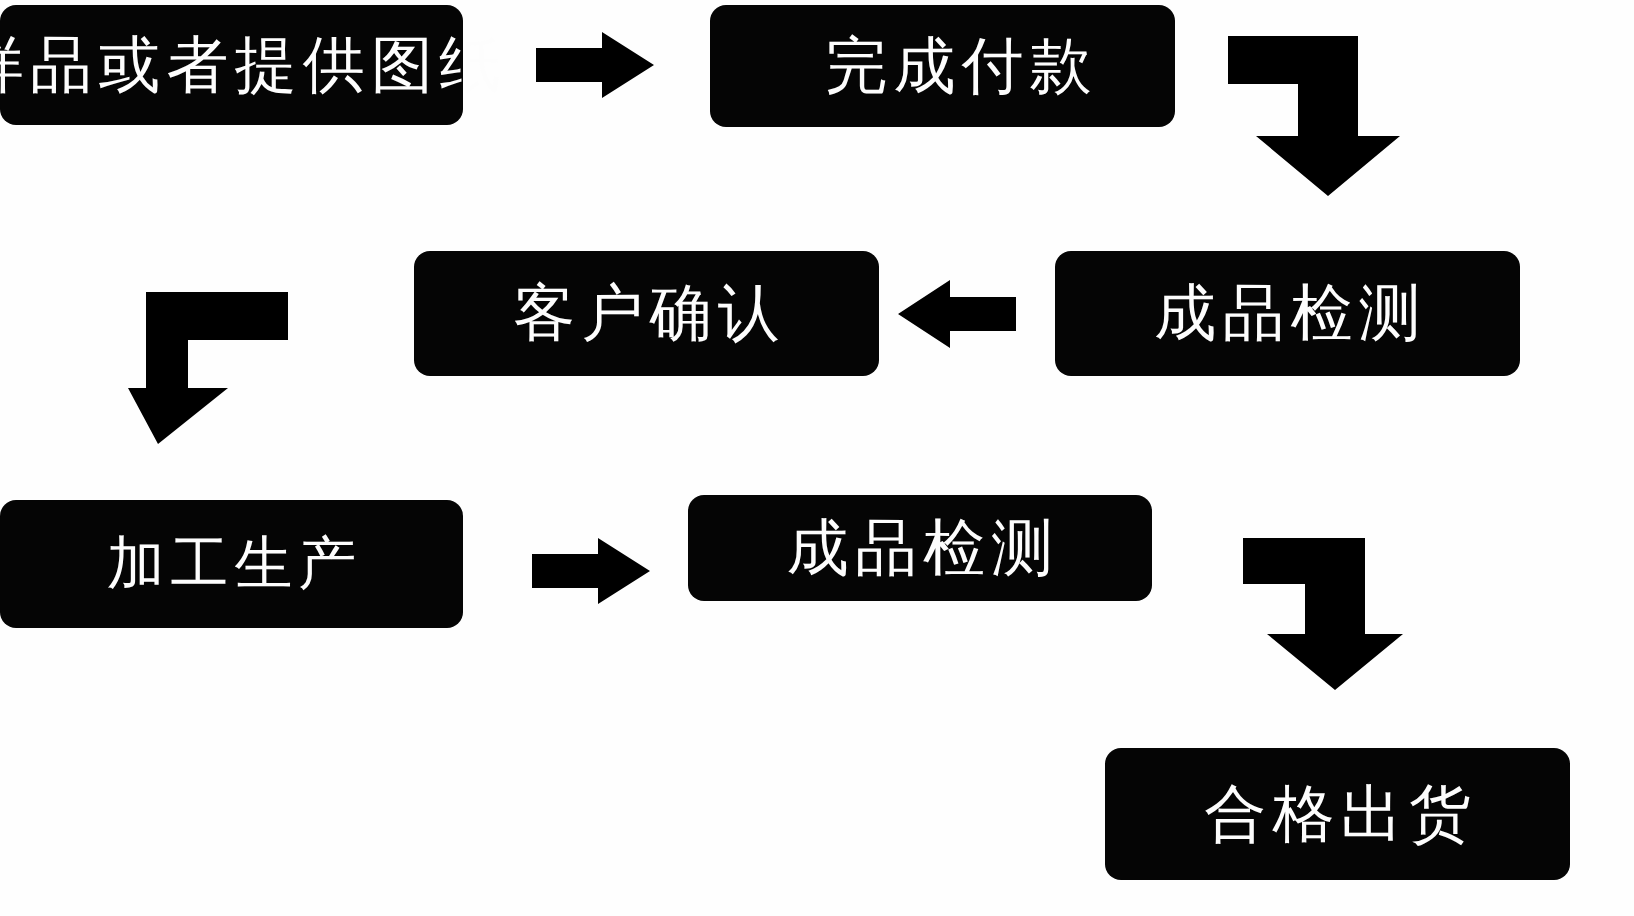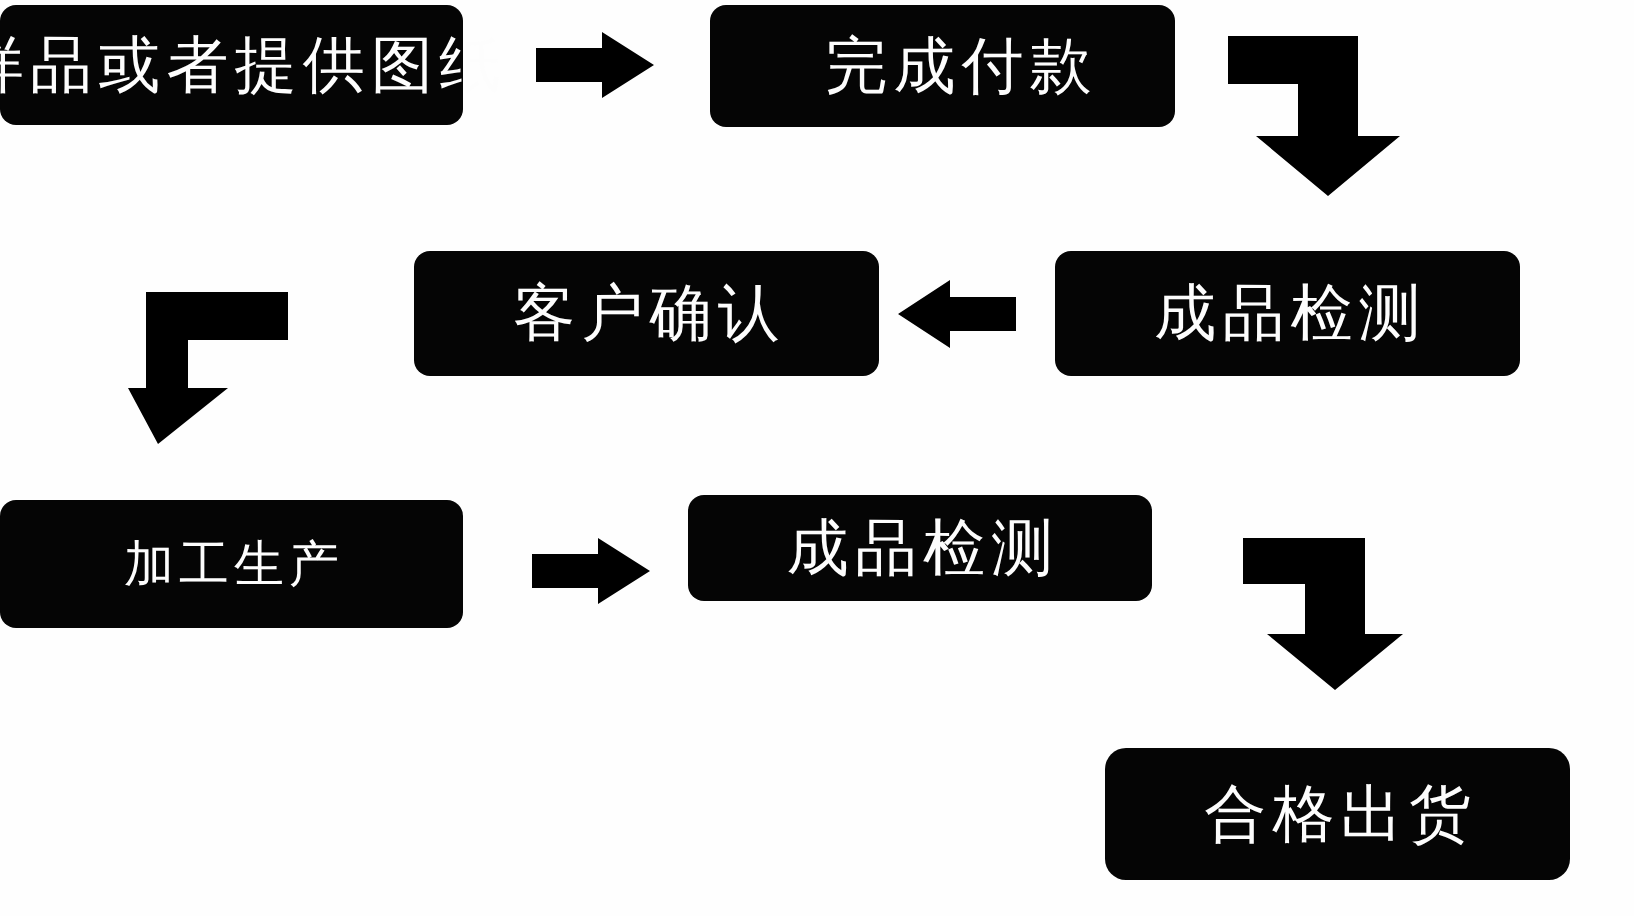--- a/index.html
+++ b/index.html
@@ -33,23 +33,23 @@
     white-space: nowrap;
   }
   .node-label {
     display: block;
   }
   
   #node-sample      { left: 0px;    top: 5px;   width: 463px; height: 120px; font-size: 62px; }
   #node-payment     { left: 710px;  top: 5px;   width: 465px; height: 122px; font-size: 62px; padding-left: 32px; }
   #node-drawing     { left: 1055px; top: 251px; width: 465px; height: 125px; font-size: 62px; }
   #node-confirm     { left: 390px;  top: 251px; width: 465px; height: 125px; font-size: 62px; margin-left: 24px; }
-  #node-production  { left: 0px;    top: 500px; width: 463px; height: 128px; font-size: 50px; }
+  #node-production  { left: 0px;    top: 500px; width: 463px; height: 128px; font-size: 58px; }
   #node-inspection  { left: 688px;  top: 495px; width: 464px; height: 106px; font-size: 62px; }
-  #node-shipment    { left: 1105px; top: 748px; width: 465px; height: 132px; font-size: 62px; border-radius: 21px; }
+  #node-shipment    { left: 1105px; top: 748px; width: 465px; height: 132px; font-size: 62px; }
 
   .arrow {
     position: absolute;
   }
   .arrow svg {
     display: block;
     width: 100%;
     height: 100%;
   }
   

